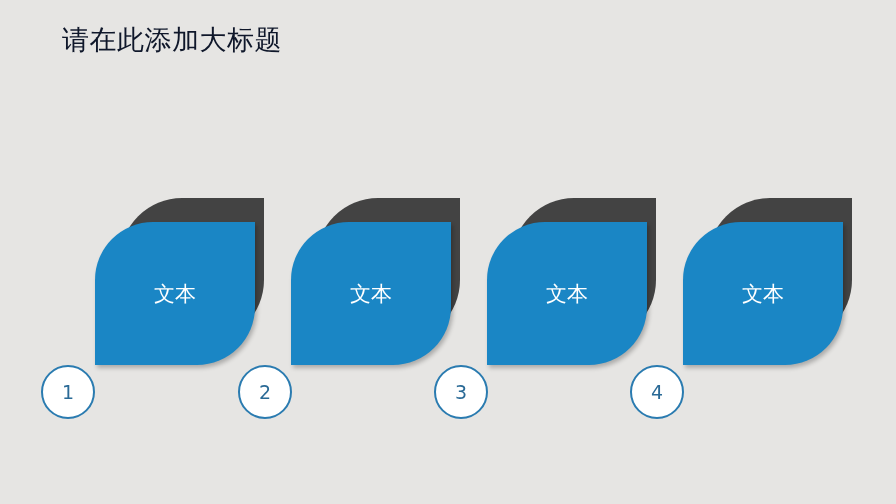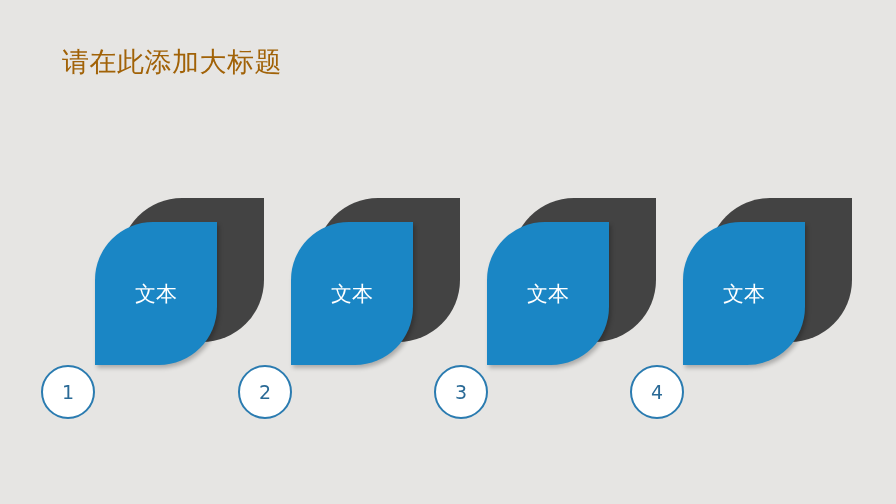--- a/index.html
+++ b/index.html
@@ -3,31 +3,31 @@
 <meta charset="utf-8">
 <style>
   html, body { margin:0; padding:0; }
   body {
     width:896px; height:504px; overflow:hidden;
     background:#e6e5e3;
     font-family:"DejaVu Sans","Liberation Sans",sans-serif;
     position:relative;
   }
   .title {
-    position:absolute; left:62px; top:44px;
-    font-size:27px; color:#a16207; letter-spacing:0.5px;
+    position:absolute; left:62px; top:22px;
+    font-size:27px; color:#0f172a; letter-spacing:0.5px;
     white-space:nowrap;
   }
   .dark {
     position:absolute; top:198px; width:144px; height:144px;
     background:#434343;
     border-radius:62px 0 62px 0;
   }
   .blue {
-    position:absolute; top:222px; width:122px; height:143px;
+    position:absolute; top:222px; width:160px; height:143px;
     background:#1a86c5;
     border-radius:58px 0 58px 0;
     box-shadow: 2px 3px 4px rgba(0,0,0,0.25);
     display:flex; align-items:center; justify-content:center;
   }
   .blue span {
     color:#ffffff; font-size:21px;
   }
   .num {
     position:absolute; top:365px; width:50px; height:50px;

